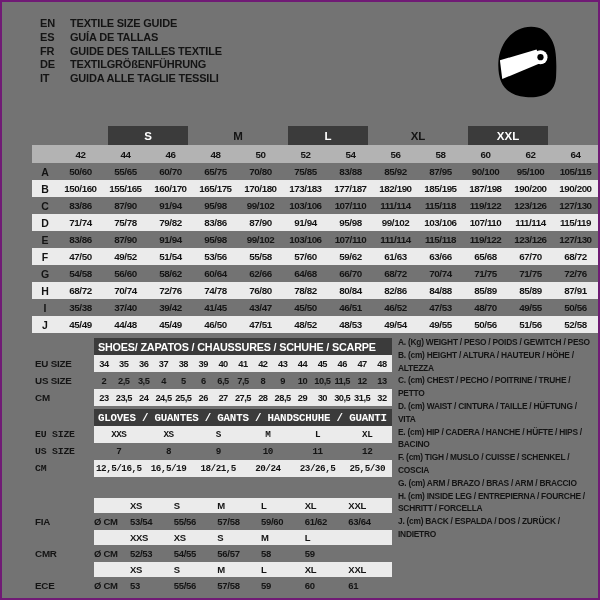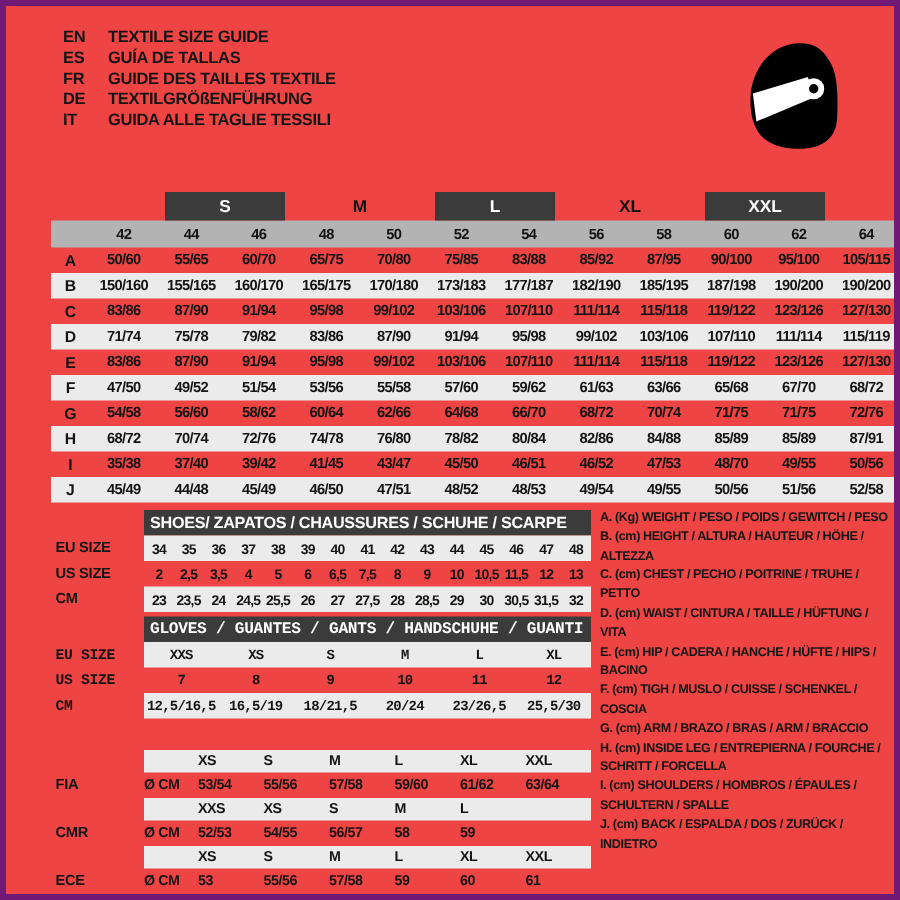--- a/index.html
+++ b/index.html
@@ -1,18 +1,18 @@
 <!DOCTYPE html>
 <html><head>
 <meta charset="utf-8">
 <style>
   html,body { margin:0; padding:0; background:#fff; }
   .page {
     position:relative; width:600px; height:600px; box-sizing:border-box;
-    border:4px solid #701a75; background:#ef4444; overflow:hidden;
+    border:2px solid #701a75; background:#737373; overflow:hidden;
     font-family:"Liberation Sans", sans-serif; color:#141414;
   }
 
   
   .lang-block { position:absolute; left:38px; top:15px; }
   .lang-row { display:flex; font-weight:bold; font-size:11px; line-height:13.8px; letter-spacing:-0.2px; white-space:nowrap; }
   .lang-code { width:30px; flex:0 0 30px; }
 
   
   .helmet-icon { position:absolute; left:487px; top:18px; width:78px; height:90px; }
@@ -469,17 +469,16 @@
 
   <div class="legend">
       <div class="legend-item">A. (Kg) WEIGHT / PESO / POIDS / GEWITCH / PESO</div>
       <div class="legend-item">B. (cm) HEIGHT / ALTURA / HAUTEUR / HÖHE / ALTEZZA</div>
       <div class="legend-item">C. (cm) CHEST / PECHO / POITRINE / TRUHE / PETTO</div>
       <div class="legend-item">D. (cm) WAIST / CINTURA / TAILLE / HÜFTUNG / VITA</div>
       <div class="legend-item">E. (cm) HIP / CADERA / HANCHE / HÜFTE / HIPS / BACINO</div>
       <div class="legend-item">F. (cm) TIGH / MUSLO / CUISSE / SCHENKEL / COSCIA</div>
       <div class="legend-item">G. (cm) ARM / BRAZO / BRAS / ARM / BRACCIO</div>
       <div class="legend-item">H. (cm) INSIDE LEG / ENTREPIERNA / FOURCHE / SCHRITT / FORCELLA</div>
-      <div class="legend-item">I. (cm) SHOULDERS / HOMBROS / ÉPAULES / SCHULTERN / SPALLE</div>
       <div class="legend-item">J. (cm) BACK / ESPALDA / DOS / ZURÜCK / INDIETRO</div>
     </div>
 
 </div>
 
 </body></html>

